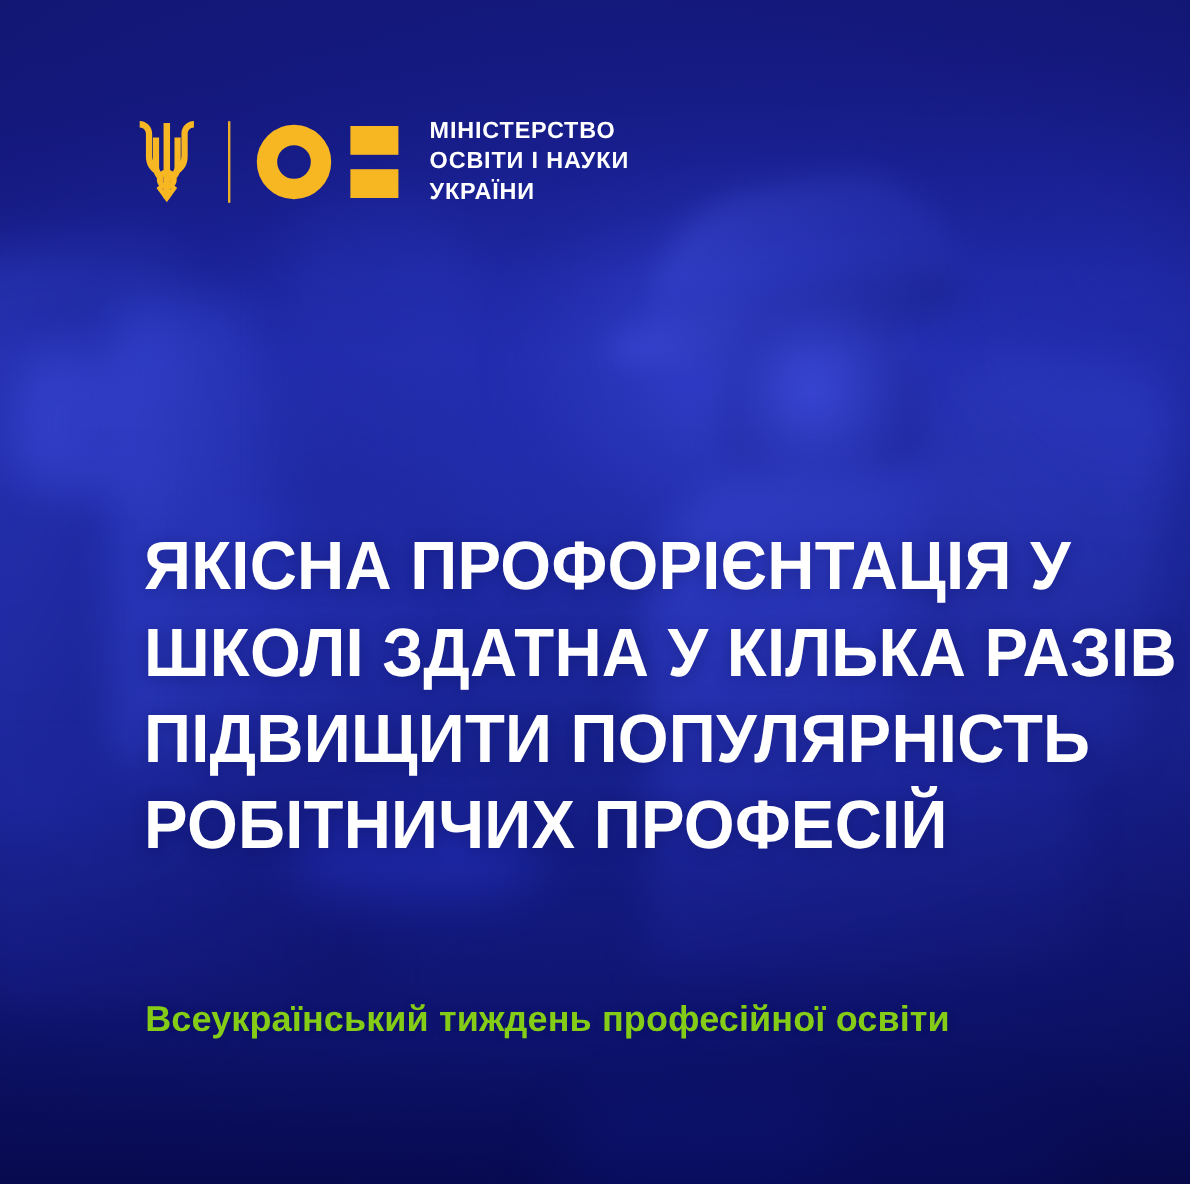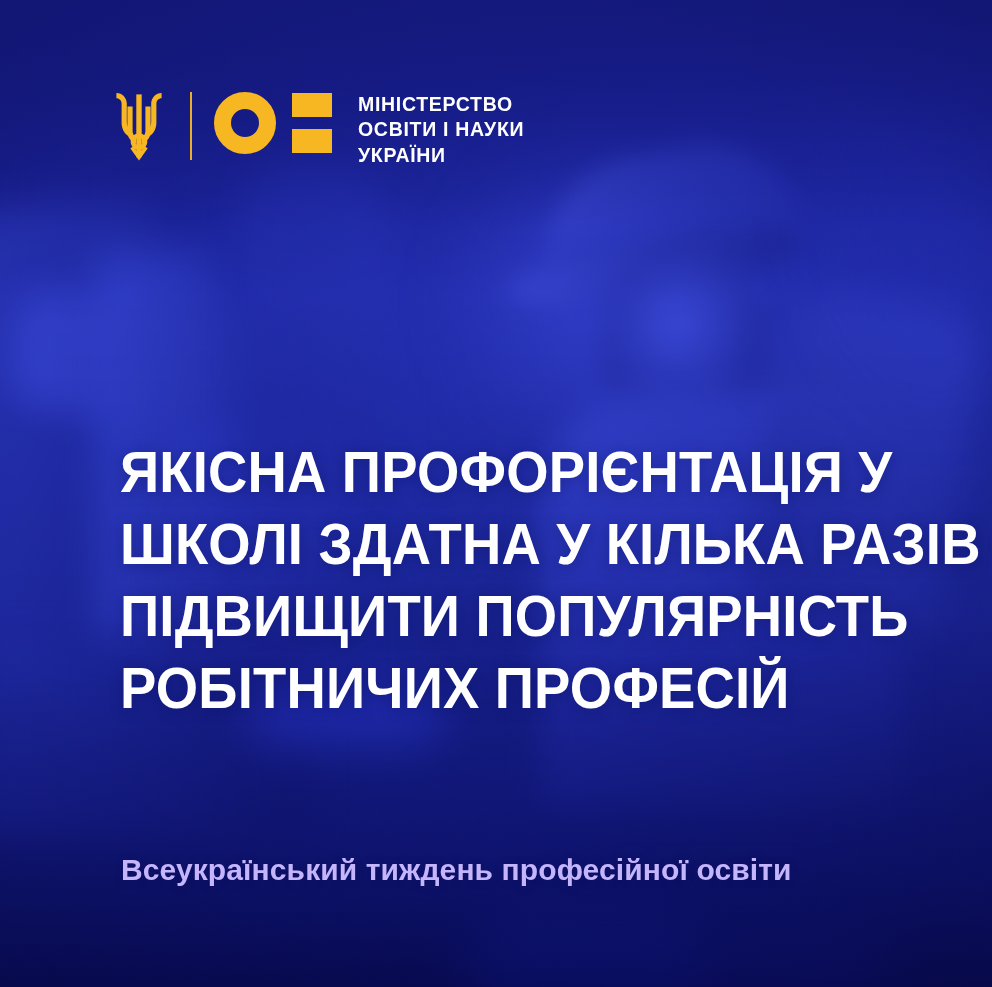--- a/index.html
+++ b/index.html
@@ -116,21 +116,21 @@
 
   
   .content { position: absolute; inset: 0; }
 
   
   .logo-lockup {
     position: absolute;
     left: 110px;
     top: 92px;
     display: flex;
-    align-items: flex-start;
+    align-items: center;
     height: 86px;
   }
   .trident { width: 58px; height: 70px; display: block; }
   .logo-divider {
     width: 2px;
     height: 68px;
     background: #f6b722;
     margin: 0 22px 0 22px;
     opacity: .95;
   }
@@ -172,22 +172,22 @@
     transform: scaleX(0.955);
     transform-origin: left top;
     text-shadow: 0 2px 14px rgba(10,14,80,0.35);
   }
   .headline .hl-line { display: block; white-space: nowrap; }
 
   
   .subtitle {
     position: absolute;
     left: 121px;
-    top: 850px;
-    color: #c4b5fd;
+    top: 830px;
+    color: #84cc16;
     font-weight: 700;
     font-size: 30px;
     line-height: 40px;
     letter-spacing: 0.1px;
     white-space: nowrap;
     text-shadow: 0 1px 8px rgba(10,14,80,0.30);
   }
 </style>
 </head>
 <body>

